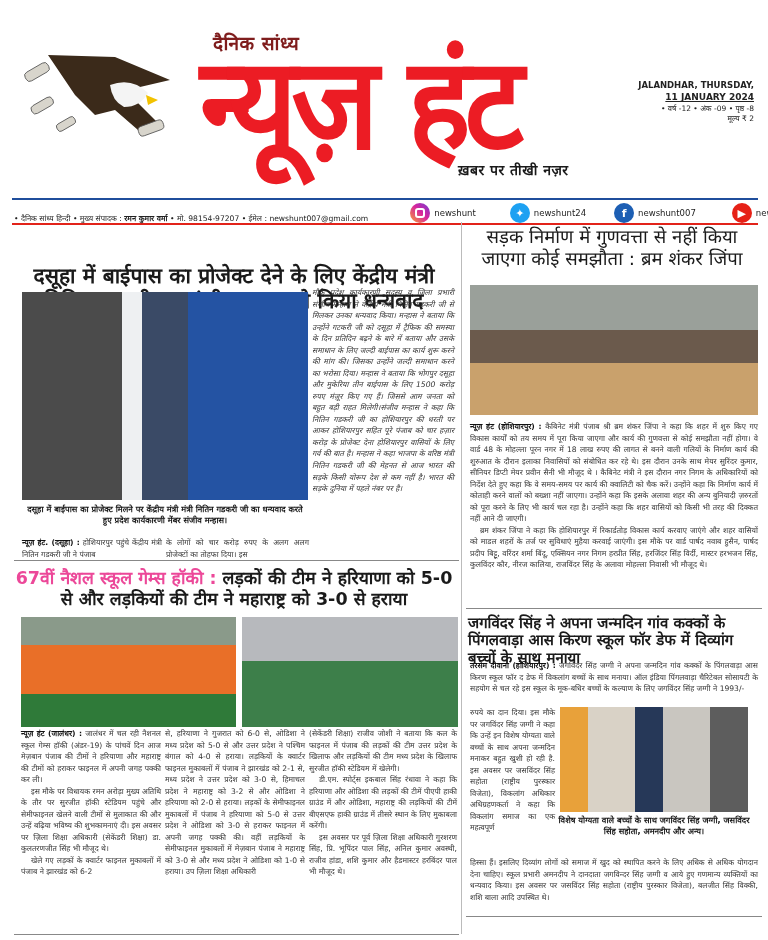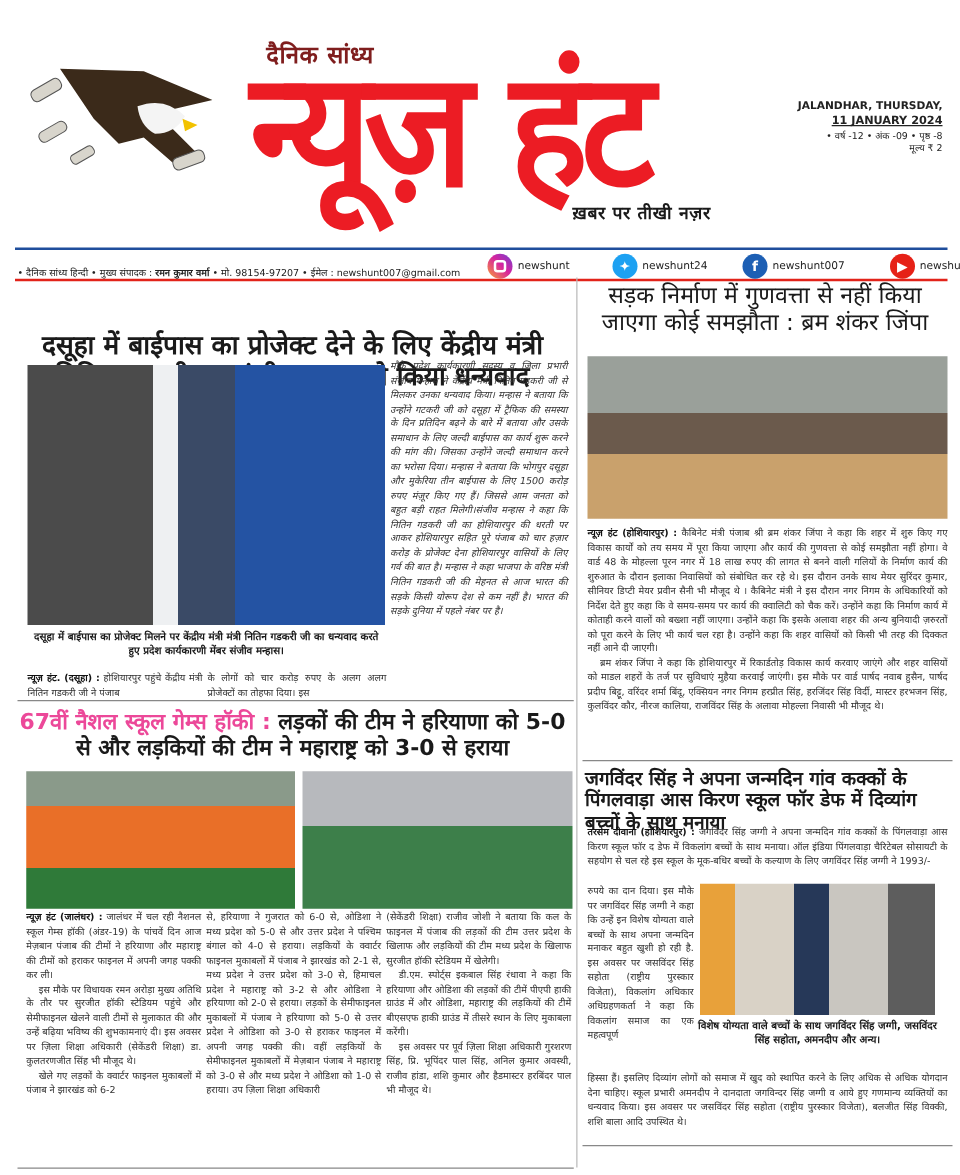--- a/index.html
+++ b/index.html
@@ -15,21 +15,21 @@
   .tagline { left: 458px; top: 160px; font-size: 14px; font-weight: bold; color: #1a1a1a; letter-spacing: 0.5px; }
   .dateline { right: 14px; top: 80px; width: 150px; text-align: right; font-size: 8px; color: #222; line-height: 1.35; }
   .dateline .city { font-weight: bold; font-size: 8.5px; }
   .dateline .date { font-weight: bold; font-size: 9px; text-decoration: underline; }
   .dateline .meta { font-size: 7.5px; }
 
   
   .strip { left: 12px; top: 198px; width: 746px; height: 27px; border-top: 2.5px solid #1f4e9c; border-bottom: 2.5px solid #e2231a; display: flex; align-items: flex-end; gap: 18px; }
   .strip .credits { font-size: 7.6px; color: #222; padding-left: 2px; white-space: nowrap; }
   .strip .credits b { font-weight: bold; }
-  .social { display: flex; align-items: center; margin-left: 4px; font-size: 8.5px; color: #222; white-space: nowrap; }
+  .social { display: flex; align-items: center; margin-left: 24px; font-size: 8.5px; color: #222; white-space: nowrap; }
   .social .ico { width: 20px; height: 20px; border-radius: 50%; display: inline-flex; align-items: center; justify-content: center; color: #fff; font-weight: bold; font-size: 11px; margin-right: 4px; }
   .ico-ig { background: linear-gradient(45deg, #f9a130, #d6249f 55%, #6f3fd1); }
   .ico-tw { background: #1da1f2; }
   .ico-fb { background: #1d5fb4; }
   .ico-yt { background: #e62117; }
   .ico-ig span { width: 10px; height: 10px; border: 2px solid #fff; border-radius: 3px; display: inline-block; }
 
   
   .hl { font-weight: bold; color: #1a1a1a; text-align: center; line-height: 1.2; }
   .hl1 { left: 14px; top: 228px; width: 440px; font-size: 21px; margin-top: 36px; }

